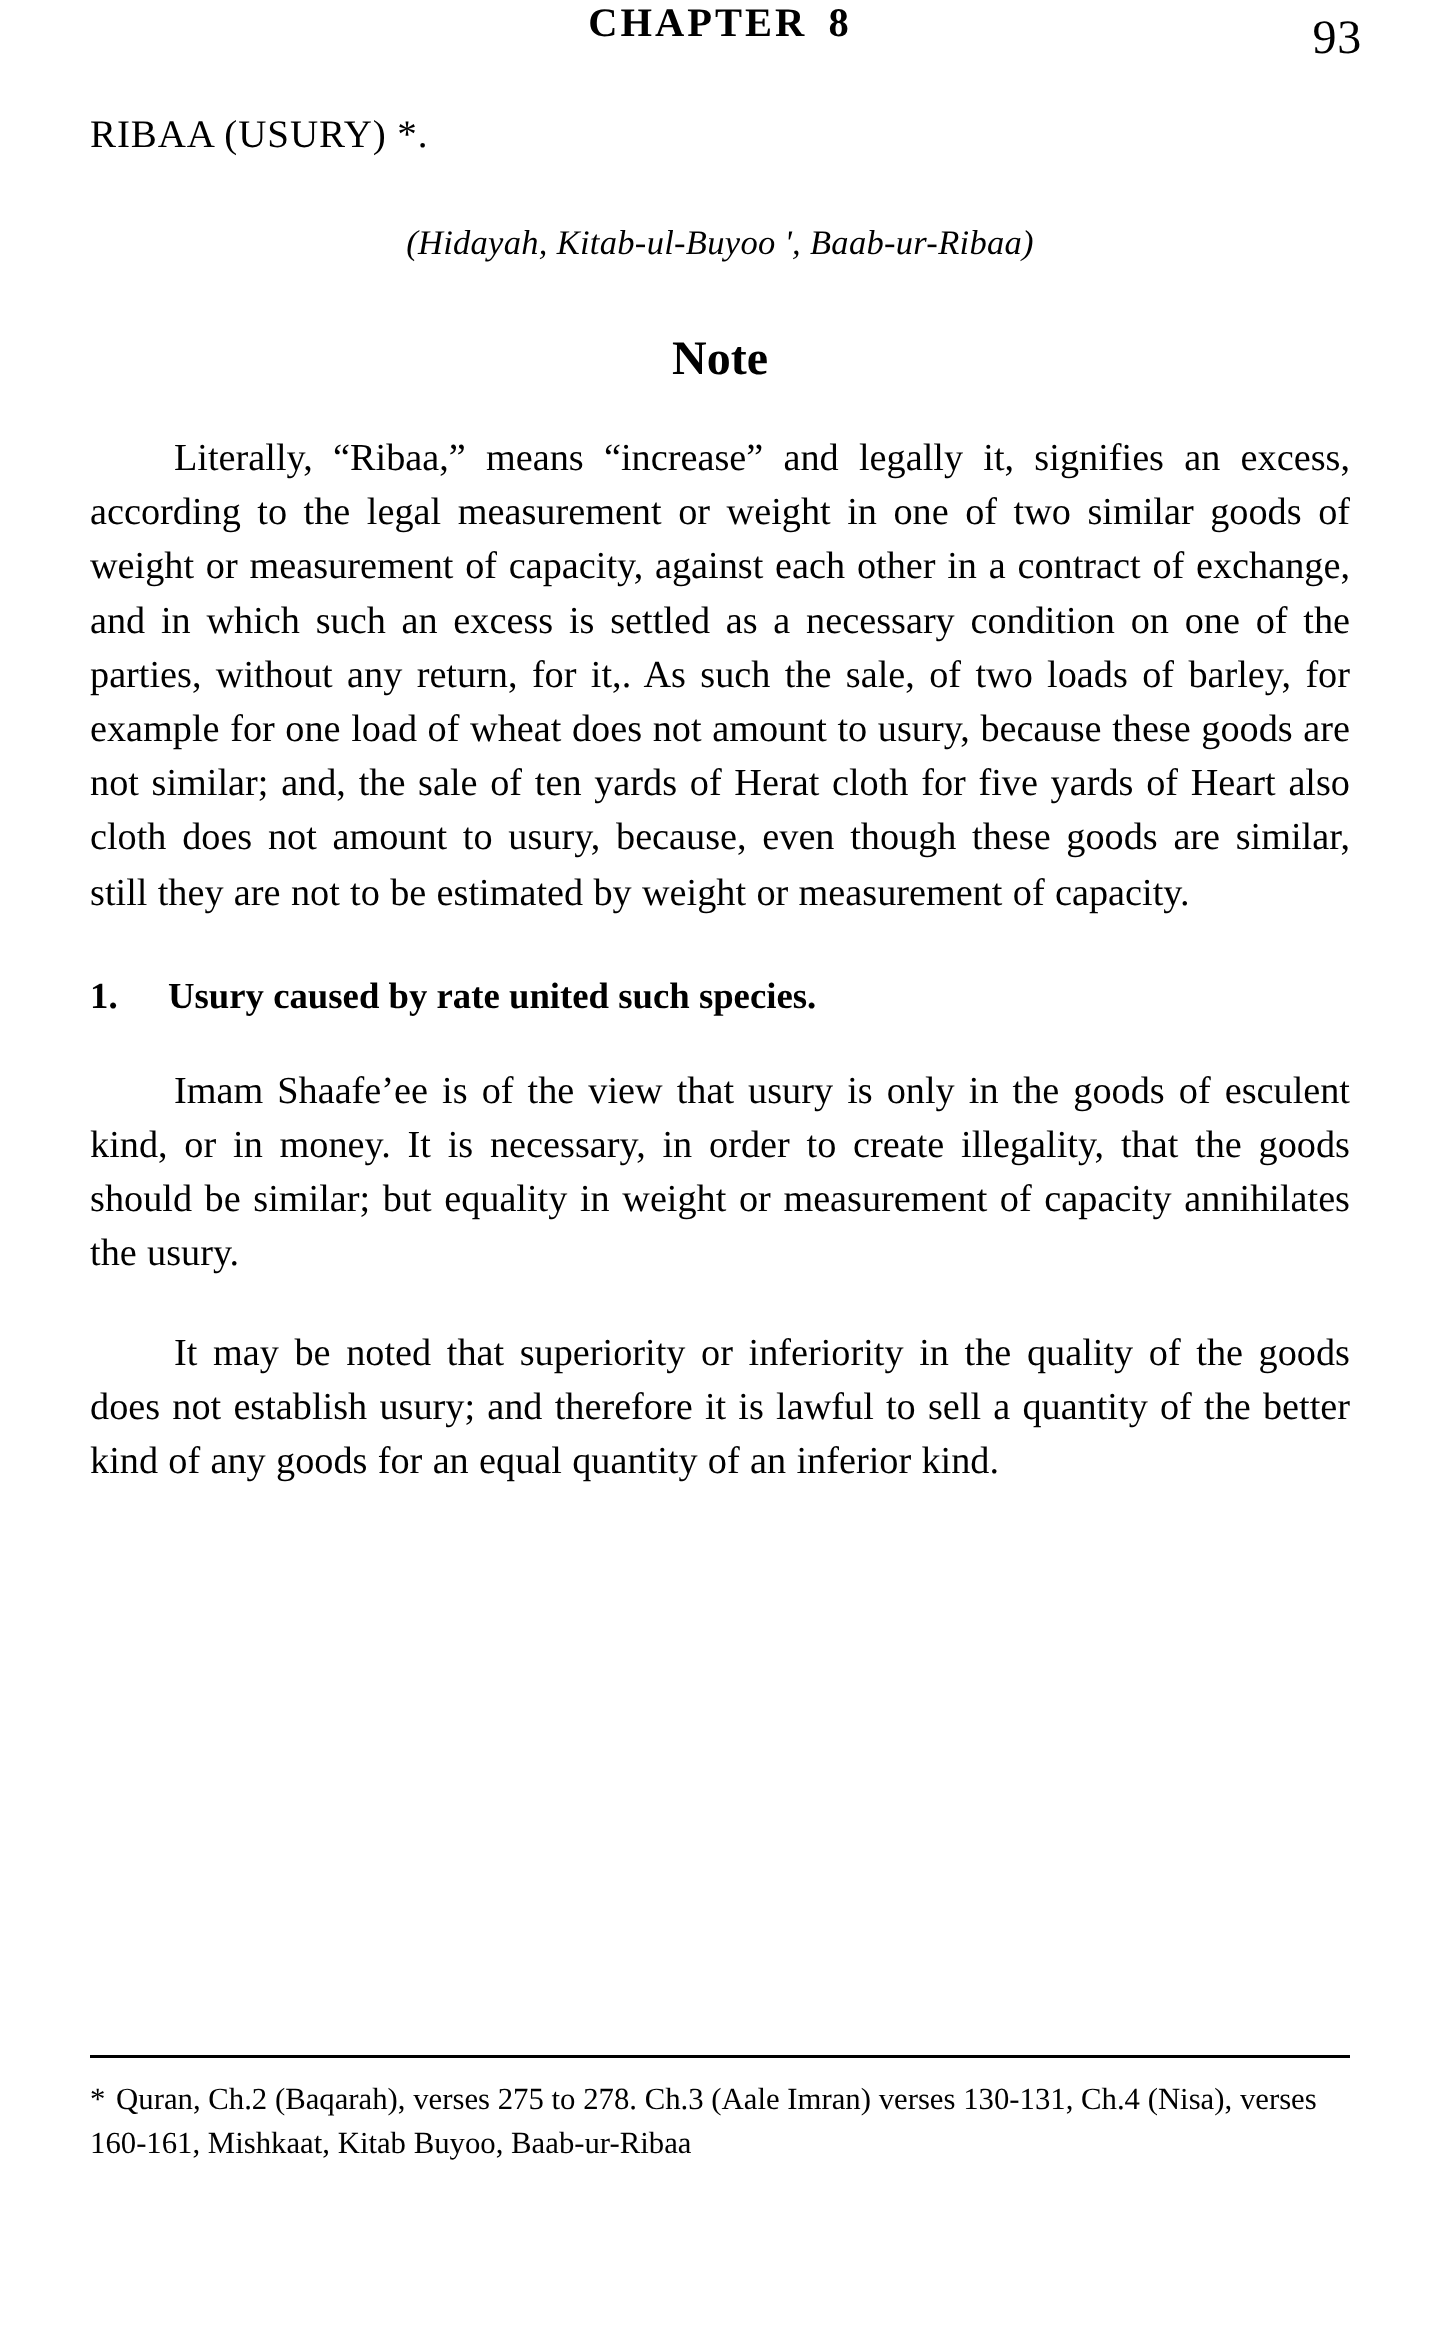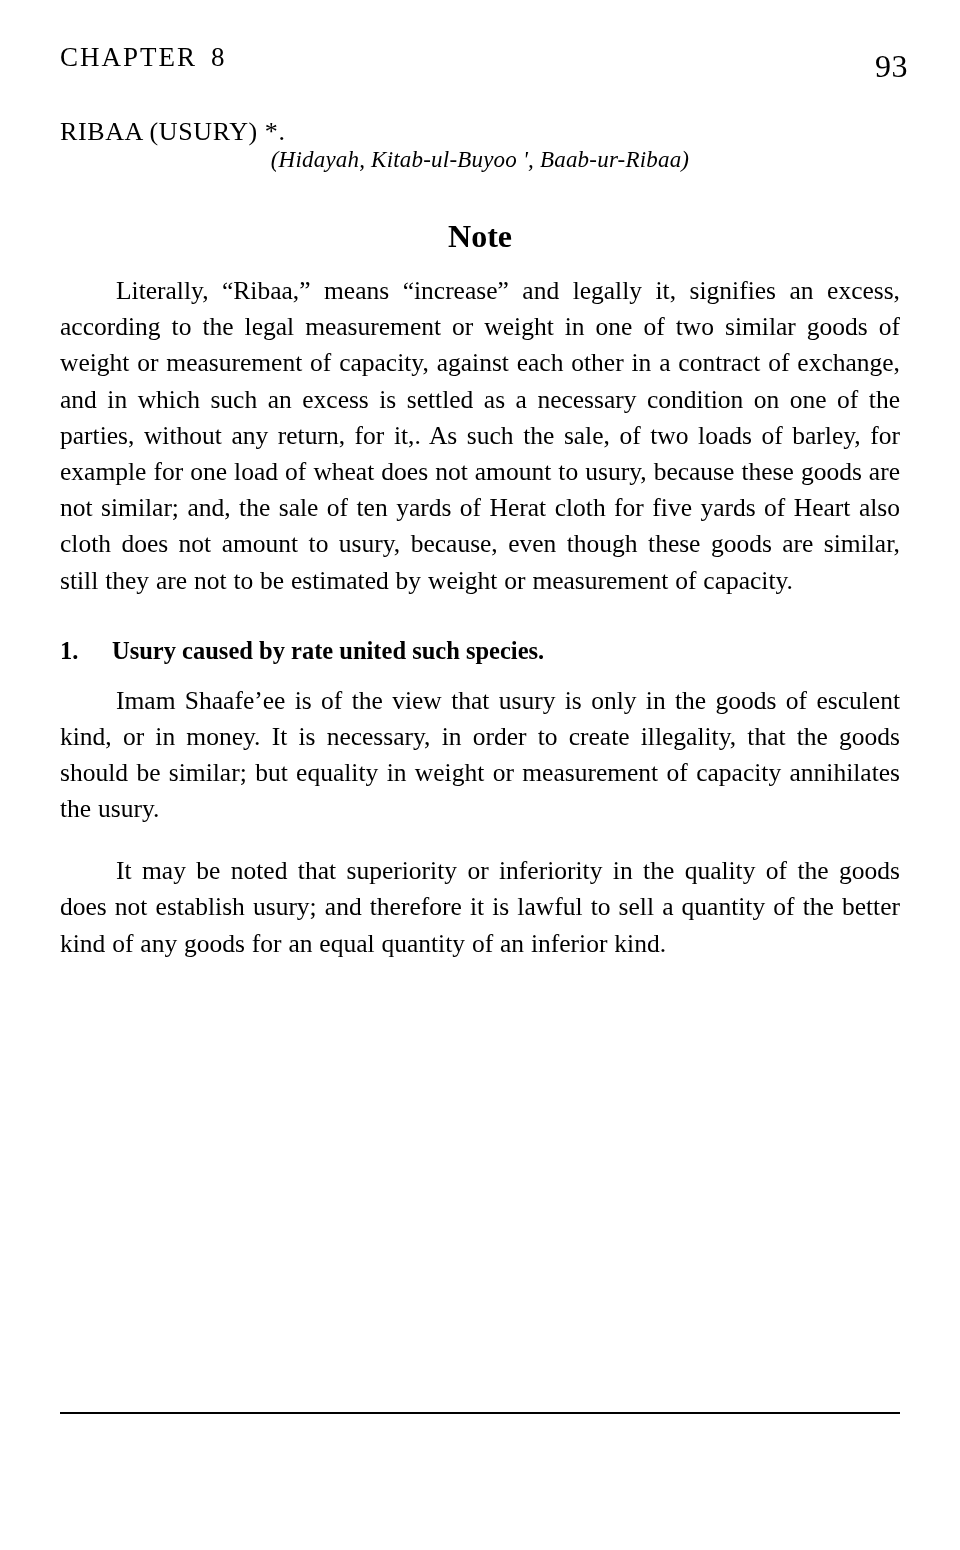--- a/index.html
+++ b/index.html
@@ -24,52 +24,53 @@
   }
   .page-number {
     position: absolute;
     top: 6px;
     right: 52px;
     font-size: 32px;
     font-family: "Liberation Serif", "DejaVu Serif", serif;
     letter-spacing: 0.5px;
   }
   .chapter-heading {
-    font-weight: normal;
+    text-align: center;
+    font-weight: bold;
     font-size: 27px;
     letter-spacing: 2px;
-    margin-top: 42px;
     margin-bottom: 0;
   }
   .chapter-heading .num {
     margin-left: 14px;
   }
   .title {
     text-align: left;
     font-size: 26px;
     margin-top: 44px;
     letter-spacing: 0.6px;
   }
   .subtitle {
     text-align: center;
     font-style: italic;
     font-size: 23px;
+    margin-top: 44px;
     letter-spacing: 0.2px;
   }
   .note-heading {
     text-align: center;
     font-weight: bold;
     font-size: 32px;
     margin-top: 45px;
   }
   .body-text {
     text-align: justify;
     font-size: 25.5px;
     line-height: 1.42;
-    margin-top: 18px;
+    margin-top: 30px;
     text-indent: 56px;
     word-spacing: 0.5px;
   }
   .numbered-heading {
     font-weight: bold;
     font-size: 24.5px;
     margin-top: 38px;
     display: flex;
     align-items: baseline;
   }
@@ -121,14 +122,18 @@
     <span>Usury caused by rate united such species.</span>
   </div>
 
 
   <p class="body-text">Imam Shaafe’ee is of the view that usury is only in the goods of esculent kind, or in money. It is necessary, in order to create illegality, that the goods should be similar; but equality in weight or measurement of capacity annihilates the usury.</p>
 
   <p class="body-text">It may be noted that superiority or inferiority in the quality of the goods does not establish usury; and therefore it is lawful to sell a quantity of the better kind of any goods for an equal quantity of an inferior kind.</p>
 
   <div class="footnote-rule"></div>
 
+  <div class="footnote">
+    <span class="star">*</span>
+    <span>Quran, Ch.2 (Baqarah), verses 275 to 278. Ch.3 (Aale Imran) verses 130-131, Ch.4 (Nisa), verses 160-161,  Mishkaat, Kitab Buyoo, Baab-ur-Ribaa</span>
+  </div>
 
 </div>
 
 </body></html>

